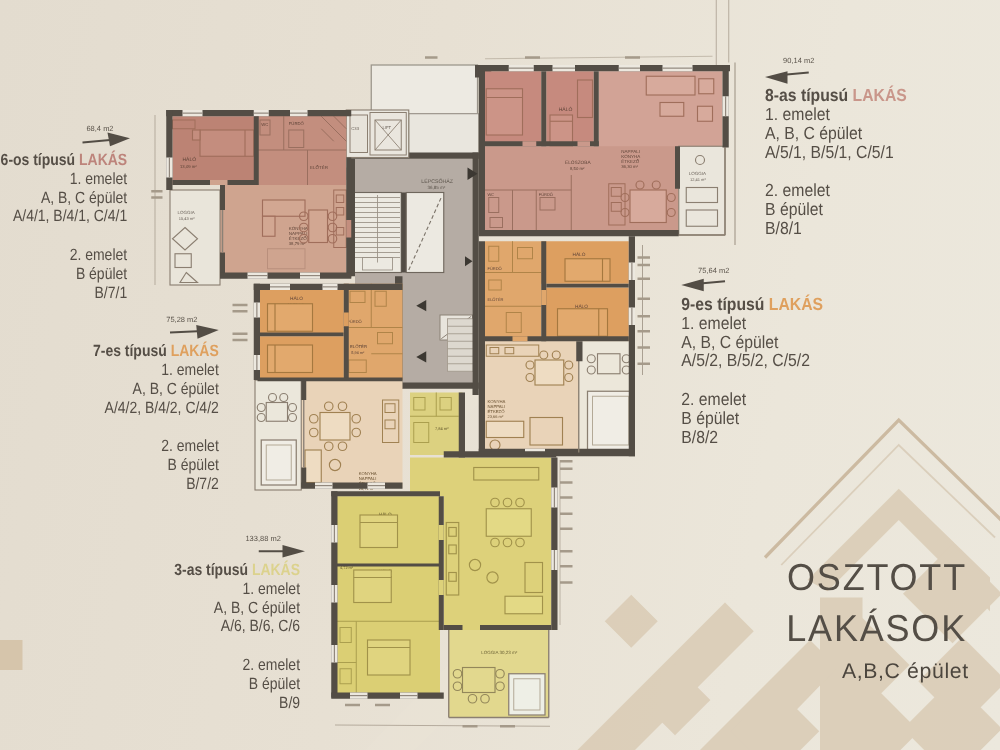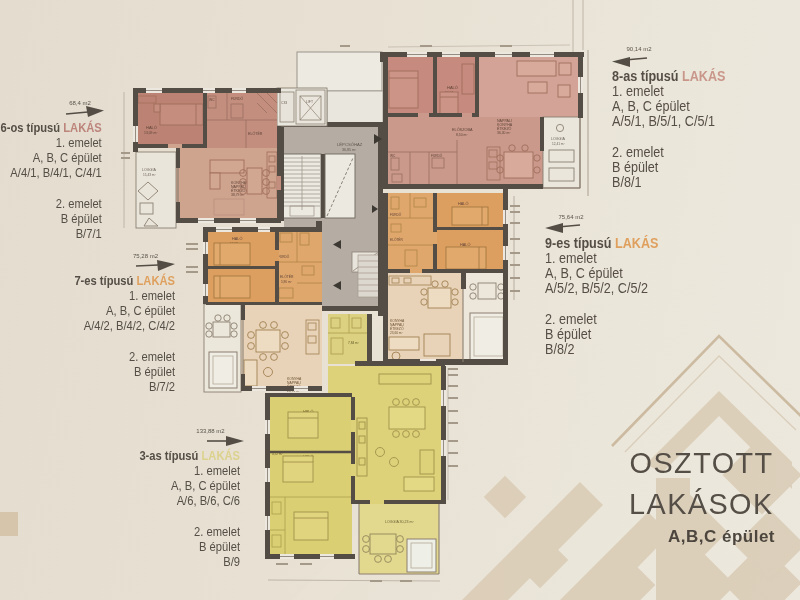--- a/index.html
+++ b/index.html
@@ -7,21 +7,21 @@
   background:linear-gradient(100deg,#e3dccf 0%,#e7e0d3 40%,#ebe6da 75%,#ece8dd 100%);
   font-family:"Liberation Sans",sans-serif;color:#4a443c;}
 .tb{filter:blur(0.25px);position:absolute;font-size:13px;line-height:15px;font-weight:normal;letter-spacing:0px;
   white-space:nowrap;transform:scaleX(0.86);color:#554e46;margin-top:2px;}
 .tb .tt{font-size:1em;font-weight:bold;}
 .gap{height:16px;}
 #bigtitle{filter:blur(0.3px);position:absolute;right:26px;top:442px;text-align:right;color:#544e46;
   font-weight:normal;font-size:30px;line-height:41px;letter-spacing:1.5px;
   transform:scaleX(0.96);transform-origin:right center;}
 #bigsub{filter:blur(0.3px);position:absolute;right:25px;top:527px;text-align:right;color:#4c463e;
-  font-weight:bold;font-size:17px;letter-spacing:0.5px;transform:scaleX(1);transform-origin:right center;}
+  font-weight:normal;font-size:17px;letter-spacing:0.5px;transform:scaleX(1);transform-origin:right center;}
 .rose{color:#bd847b;} .orange{color:#dfa05e;} .yellow{color:#dcd28d;} .salmon{color:#c9968a;}
 svg{position:absolute;left:0;top:0;filter:blur(0.4px);}
 </style>
 </head>
 <body>
 <div id="page">
 <svg width="800" height="600" viewBox="0 0 800 600">
 
 <g fill="none" stroke="#ccbaa1">
 <path d="M612 446 L719 336 L805 420" stroke-width="2.6"></path>

